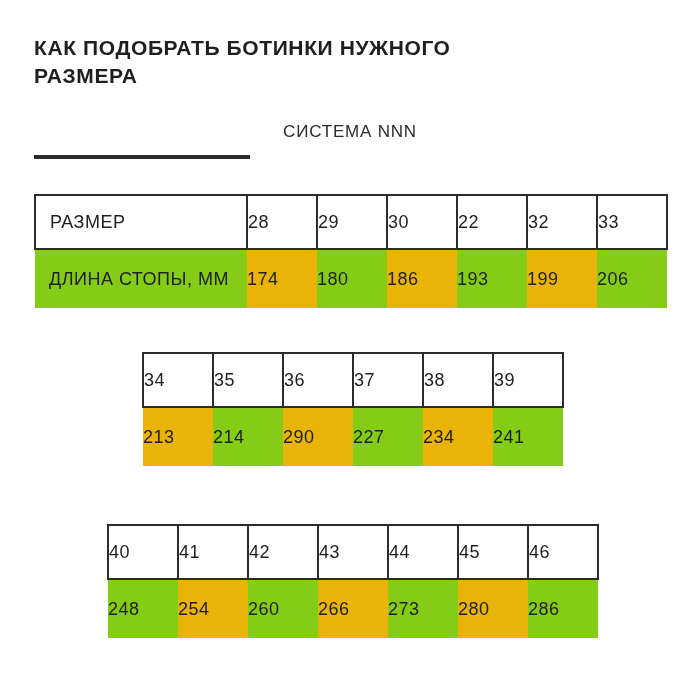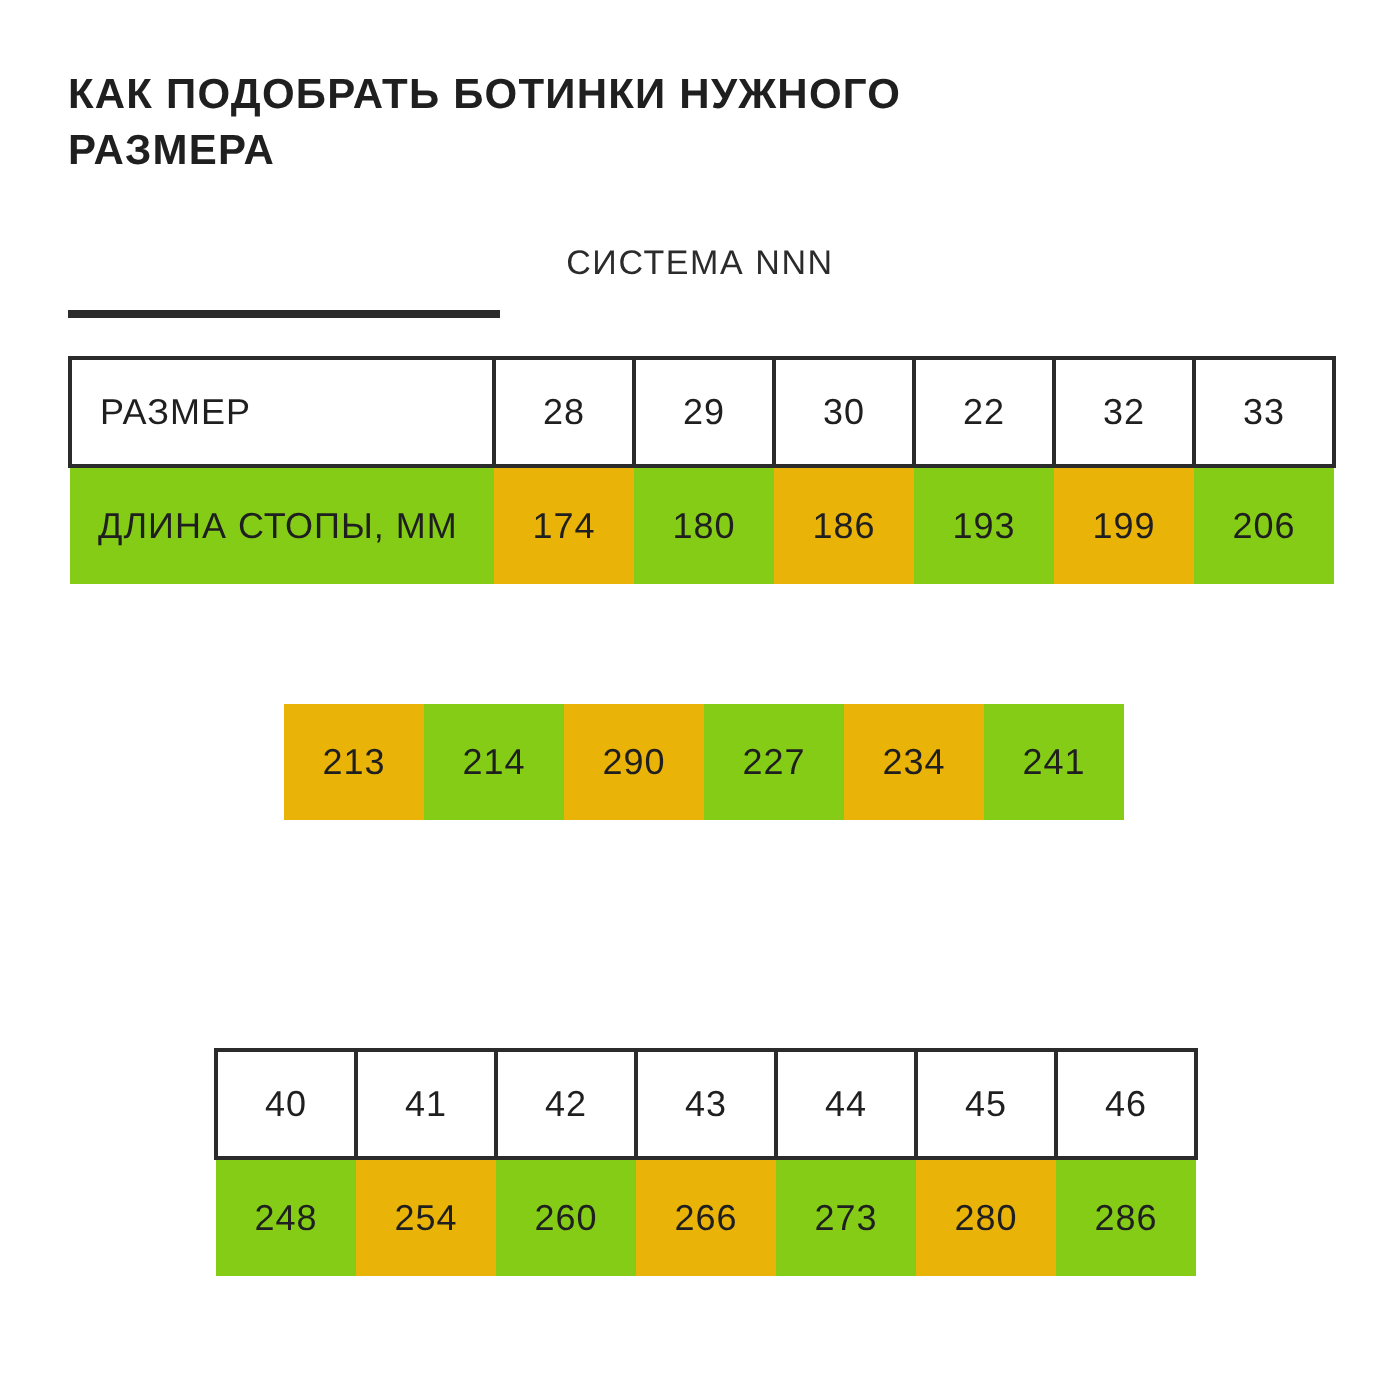--- a/index.html
+++ b/index.html
@@ -47,21 +47,20 @@
     background: #2b2b2b;
   }
 
   
   .tbl {
     border-collapse: collapse;
     table-layout: fixed;
   }
   .tbl td {
     border: 2px solid #2b2b2b;
-    text-align: center;
     vertical-align: middle;
     font-size: 18px;
     letter-spacing: 0.5px;
     color: #1f1f1f;
     background: #ffffff;
     padding: 0;
   }
   .tbl tr.len td {
     border: none;
     background: #84cc16;
@@ -83,21 +82,21 @@
     text-transform: uppercase;
   }
   .label-cell.len-label {
     line-height: 1.25;
   }
 
   
   .block1 {
     position: absolute;
     left: 34px;
-    top: 178px;
+    top: 194px;
   }
   .block1 .tbl { width: 632px; }
   .block1 col.c-label { width: 212px; }
   .block1 col.c-num { width: 70px; }
 
   .block2 {
     position: absolute;
     left: 142px;
     top: 352px;
   }
@@ -160,20 +159,28 @@
     <table class="tbl">
       <colgroup>
         <col class="c-num">
           <col class="c-num">
           <col class="c-num">
           <col class="c-num">
           <col class="c-num">
           <col class="c-num">
       </colgroup>
       <tbody>
+        <tr class="size">
+          <td>34</td>
+          <td>35</td>
+          <td>36</td>
+          <td>37</td>
+          <td>38</td>
+          <td>39</td>
+        </tr>
         <tr class="len">
           <td class="hl">213</td>
           <td>214</td>
           <td class="hl">290</td>
           <td>227</td>
           <td class="hl">234</td>
           <td>241</td>
         </tr>
       </tbody>
     </table>

